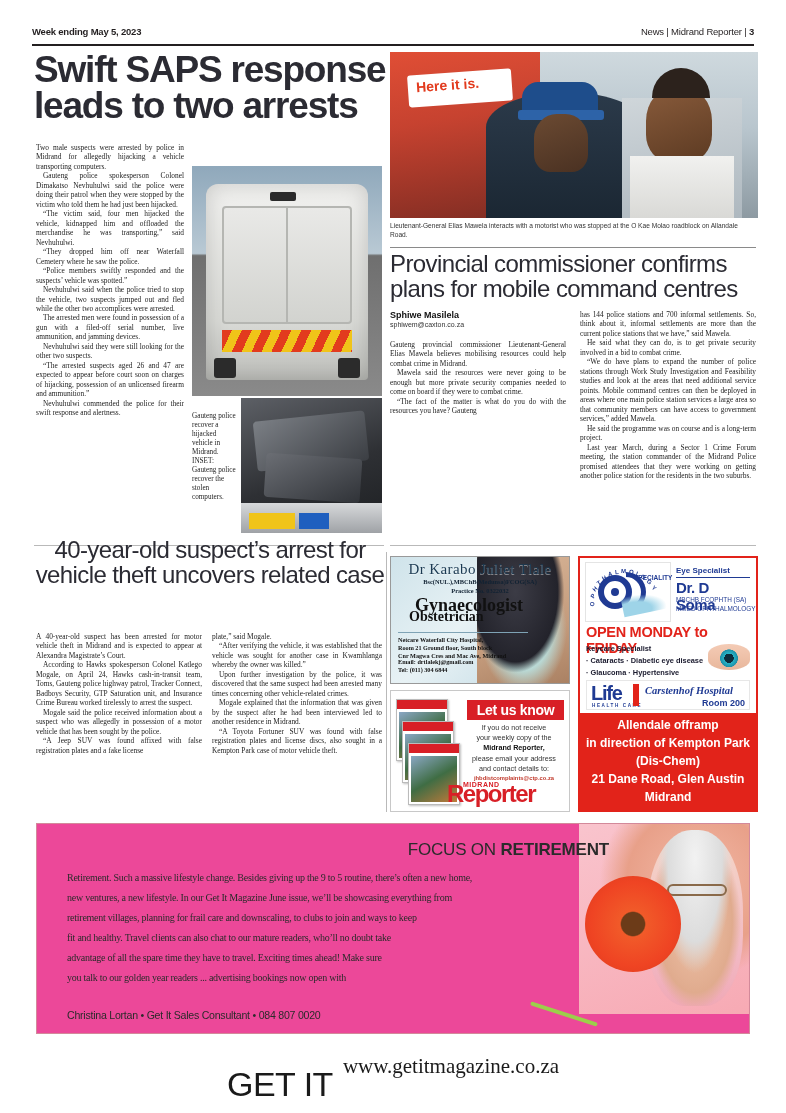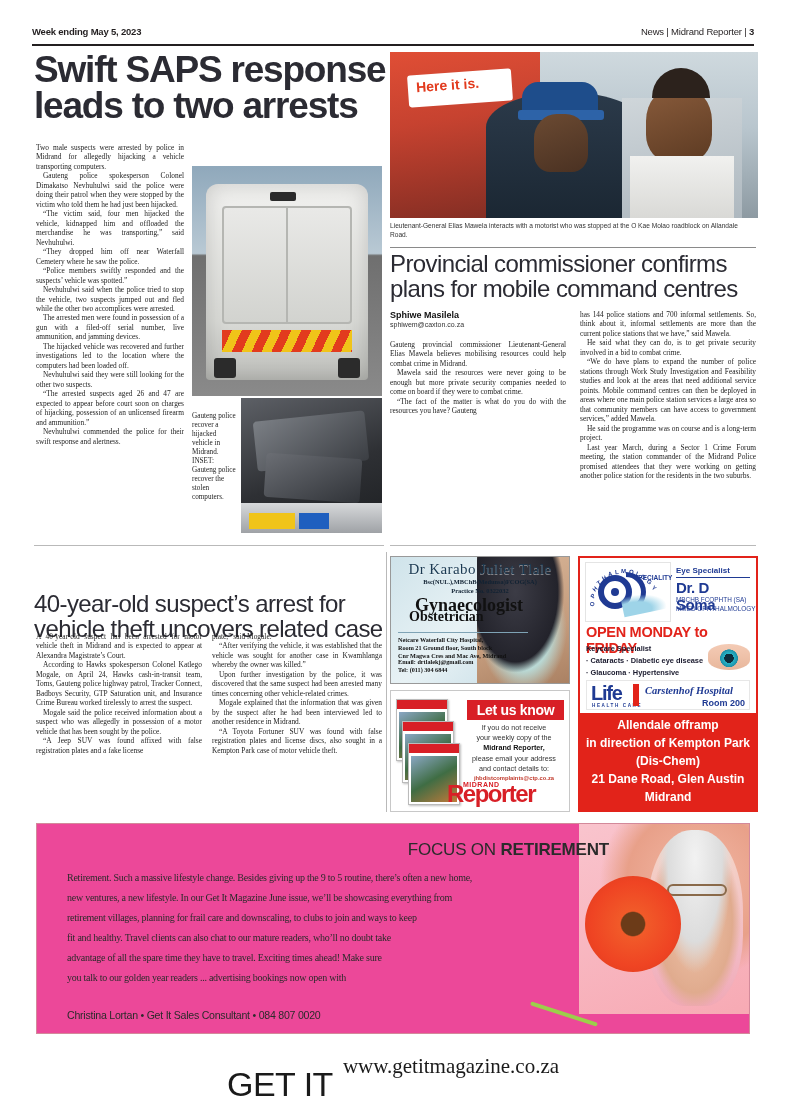--- a/index.html
+++ b/index.html
@@ -307,21 +307,20 @@
   </div>
 
   <div class="col" id="main-col" style="left:36px; top:143px; width:148px;">
     <p class="first">Two male suspects were arrested by police in Midrand for allegedly hijacking a vehicle transporting computers.</p>
     <p>Gauteng police spokesperson Colonel Dimakatso Nevhuhulwi said the police were doing their patrol when they were stopped by the victim who told them he had just been hijacked.</p>
     <p>“The victim said, four men hijacked the vehicle, kidnapped him and offloaded the merchandise he was transporting,” said Nevhuhulwi.</p>
     <p>“They dropped him off near Waterfall Cemetery where he saw the police.</p>
     <p>“Police members swiftly responded and the suspects’ vehicle was spotted.”</p>
     <p>Nevhuhulwi said when the police tried to stop the vehicle, two suspects jumped out and fled while the other two accomplices were arrested.</p>
     <p>The arrested men were found in possession of a gun with a filed-off serial number, live ammunition, and jamming devices.</p>
-    <p>The hijacked vehicle was recovered and further investigations led to the location where the computers had been loaded off.</p>
     <p>Nevhuhulwi said they were still looking for the other two suspects.</p>
     <p>“The arrested suspects aged 26 and 47 are expected to appear before court soon on charges of hijacking, possession of an unlicensed firearm and ammunition.”</p>
     <p>Nevhuhulwi commended the police for their swift response and alertness.</p>
   </div>
 
   <div class="photo" id="ph-van" style="left:192px; top:166px; width:190px; height:230px;">
     <div style="position:absolute; inset:0; background:linear-gradient(180deg,#8fa8bb 0%,#b9c9d4 38%,#6f6f6f 39%,#8a8a8a 100%);"></div>
     <div style="position:absolute; left:14px; top:18px; width:162px; height:196px; border-radius:12px 12px 4px 4px; background:linear-gradient(180deg,#f2f2f0,#d9dad6 70%,#bdbeba);box-shadow:inset 0 0 22px rgba(0,0,0,.18);"></div>
     <div style="position:absolute; left:30px; top:40px; width:130px; height:118px; background:linear-gradient(180deg,#e9e9e7,#d2d3cf); border:2px solid #b5b6b2; border-radius:4px;"></div>
     <div style="position:absolute; left:94px; top:40px; width:2px; height:118px; background:#b5b6b2;"></div>
@@ -380,21 +379,21 @@
     <p class="first">has 144 police stations and 700 informal settlements. So, think about it, informal settlements are more than the current police stations that we have,” said Mawela.</p>
     <p>He said what they can do, is to get private security involved in a bid to combat crime.</p>
     <p>“We do have plans to expand the number of police stations through Work Study Investigation and Feasibility studies and look at the areas that need additional service points. Mobile command centres can then be deployed in areas where one main police station services a large area so that community members can have access to government services,” added Mawela.</p>
     <p>He said the programme was on course and is a long-term project.</p>
     <p>Last year March, during a Sector 1 Crime Forum meeting, the station commander of the Midrand Police promised attendees that they were working on getting another police station for the residents in the two suburbs.</p>
   </div>
 
   <div class="rule-h" style="left:390px; top:545px; width:366px;"></div>
 
   <div class="rule-h" style="left:34px; top:545px; width:350px;"></div>
-  <div class="hl-sub" style="position:absolute; left:34px; top:592px; width:352px;">
+  <div class="hl-sub" style="position:absolute; left:34px; top:538px; width:352px;text-align:center;">
     <div>40-year-old suspect’s arrest for</div>
     <div>vehicle theft uncovers related case</div>
   </div>
 
   <div class="col" style="left:36px; top:632px; width:166px;">
     <p class="first">A 40-year-old suspect has been arrested for motor vehicle theft in Midrand and is expected to appear at Alexandra Magistrate’s Court.</p>
     <p>According to Hawks spokesperson Colonel Katlego Mogale, on April 24, Hawks cash-in-transit team, Toms, Gauteng police highway patrol, Tracker Connect, Badboys Security, GTP Saturation unit, and Insurance Crime Bureau worked tirelessly to arrest the suspect.</p>
     <p>Mogale said the police received information about a suspect who was allegedly in possession of a motor vehicle that has been sought by the police.</p>
     <p>“A Jeep SUV was found affixed with false registration plates and a fake license</p>
   </div>

